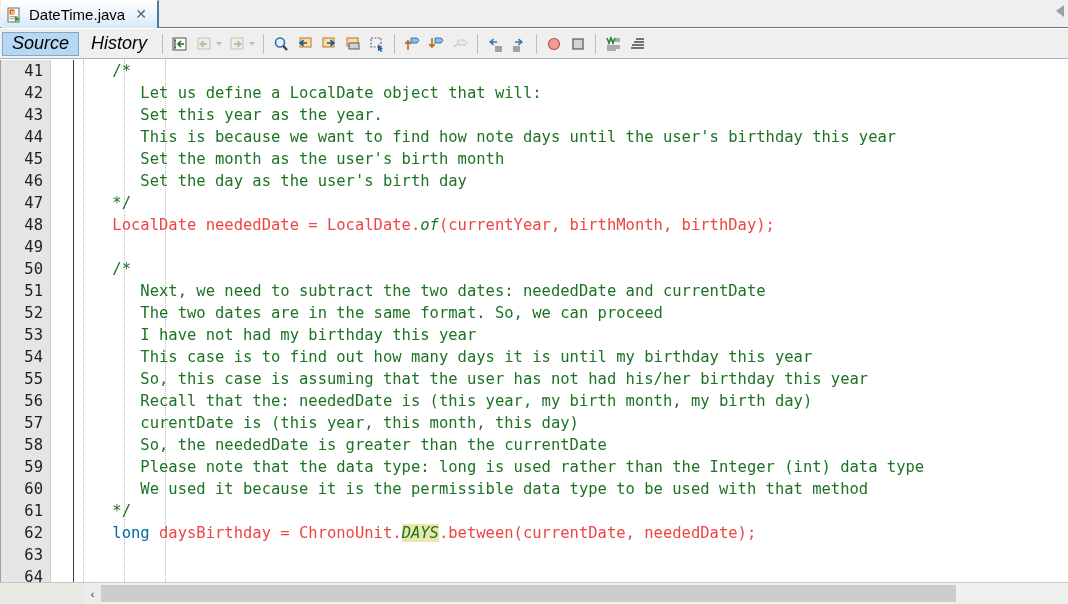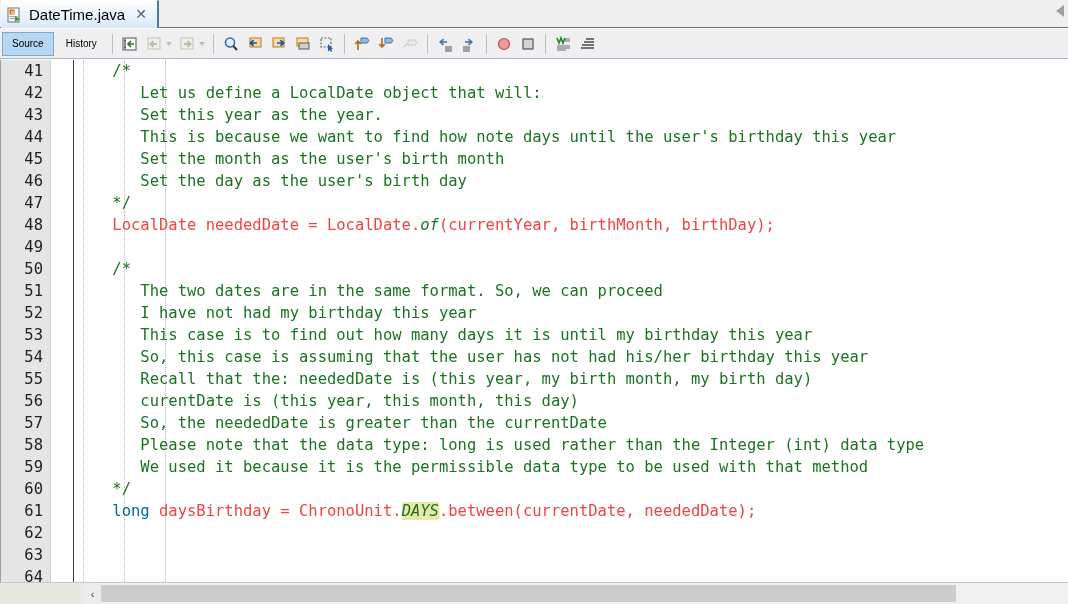--- a/index.html
+++ b/index.html
@@ -44,22 +44,23 @@
   
   .toolbar {
     position: absolute; left: 0; top: 29px; width: 1068px; height: 30px;
     background: #efefef;
     border-bottom: 1px solid #9fb8cf;
     display: flex; align-items: center;
   }
   .vtab {
     height: 24px; margin: 0 0 0 2px; padding: 0 9px;
     display: flex; align-items: center;
-    font-size: 10px; color: #000;
+    font-size: 18px; color: #000;
     border: 1px solid transparent;
+    font-style: italic;
   }
   .vtab.sel {
     background: #b7d7f2;
     border: 1px solid #7fa9cd;
   }
   .tbsep {
     width: 1px; height: 20px; background: #bdbdbd; margin: 0 5px;
   }
   .tbbtn {
     width: 22px; height: 22px; position: relative;
@@ -330,20 +331,21 @@
           <div class="row"><span class="cmt">    /*</span></div>
           <div class="row"><span class="cmt">       Let us define a LocalDate object that will:</span></div>
           <div class="row"><span class="cmt">       Set this year as the year.</span></div>
           <div class="row"><span class="cmt">       This is because we want to find how note days until the user's birthday this year</span></div>
           <div class="row"><span class="cmt">       Set the month as the user's birth month</span></div>
           <div class="row"><span class="cmt">       Set the day as the user's birth day</span></div>
           <div class="row"><span class="cmt">    */</span></div>
           <div class="row"><span class="pln">    LocalDate neededDate = LocalDate.</span><span class="sm">of</span><span class="pln">(currentYear, birthMonth, birthDay);</span></div>
           <div class="row"><span class="pln"></span></div>
           <div class="row"><span class="cmt">    /*</span></div>
+          <div class="row"><span class="cmt">       Next, we need to subtract the two dates: neededDate and currentDate</span></div>
           <div class="row"><span class="cmt">       The two dates are in the same format. So, we can proceed</span></div>
           <div class="row"><span class="cmt">       I have not had my birthday this year</span></div>
           <div class="row"><span class="cmt">       This case is to find out how many days it is until my birthday this year</span></div>
           <div class="row"><span class="cmt">       So, this case is assuming that the user has not had his/her birthday this year</span></div>
           <div class="row"><span class="cmt">       Recall that the: neededDate is (this year, my birth month, my birth day)</span></div>
           <div class="row"><span class="cmt">       curentDate is (this year, this month, this day)</span></div>
           <div class="row"><span class="cmt">       So, the neededDate is greater than the currentDate</span></div>
           <div class="row"><span class="cmt">       Please note that the data type: long is used rather than the Integer (int) data type</span></div>
           <div class="row"><span class="cmt">       We used it because it is the permissible data type to be used with that method</span></div>
           <div class="row"><span class="cmt">    */</span></div>

